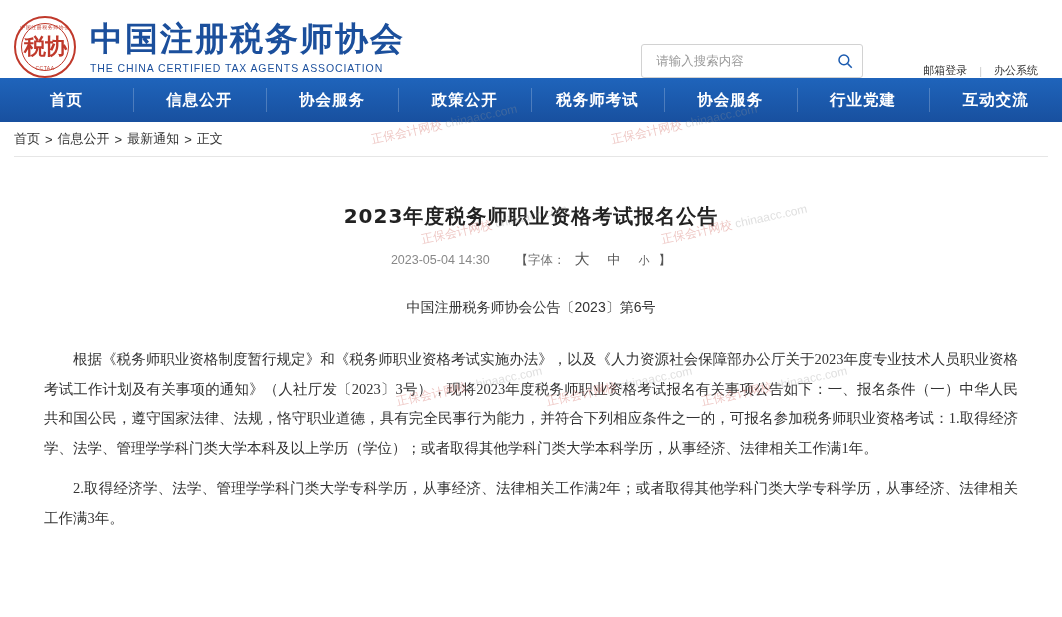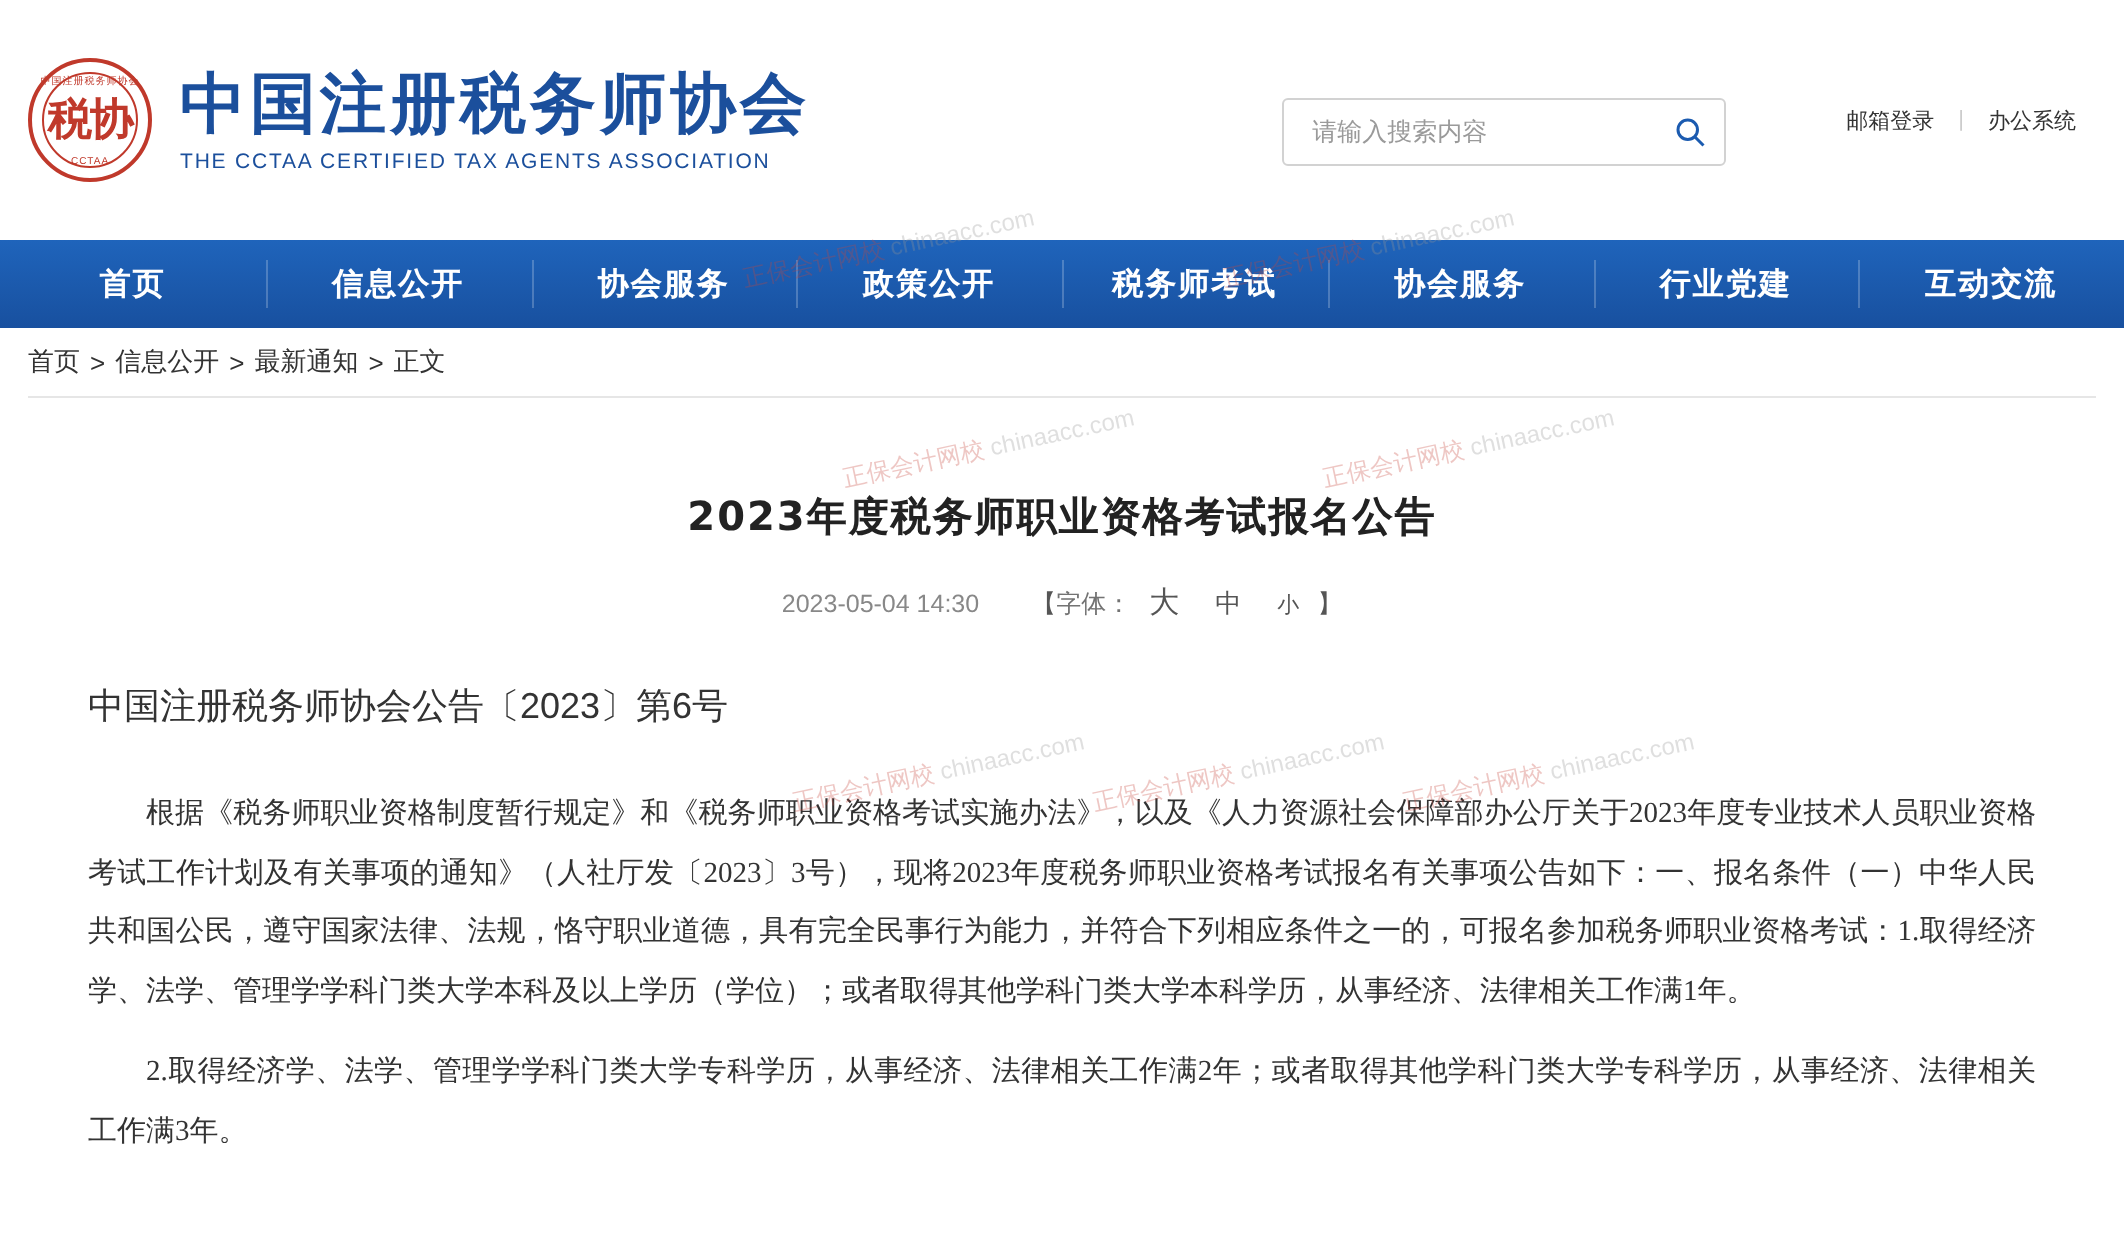--- a/index.html
+++ b/index.html
@@ -9,23 +9,23 @@
     height: 617px;
     background: #ffffff;
     font-family: "Liberation Sans", sans-serif;
     color: #333;
     overflow: hidden;
     position: relative;
   }
 
   
   .header {
-    height: 120px;
-    display: flex;
-    align-items: center;
+    height: 78px;
+    display: flex;
+    align-items: flex-end;
     padding: 0 18px 0 14px;
     background: #ffffff;
   }
   .logo-block { display: flex; align-items: center; flex: 0 0 auto; }
   .logo-seal {
     width: 62px; height: 62px;
     border-radius: 50%;
     border: 2px solid #c0392b;
     position: relative;
     margin-right: 14px;
@@ -183,23 +183,23 @@
     gap: 26px;
   }
   .font-size-ctrl { color: #555; }
   .font-size-ctrl .fs-label { color: #737373; }
   .font-size-ctrl .fs { margin: 0 9px; cursor: pointer; color: #555; }
   .font-size-ctrl .fs.big { font-size: 15px; }
   .font-size-ctrl .fs.mid { font-size: 13px; }
   .font-size-ctrl .fs.small { font-size: 11px; }
 
   .doc-subtitle {
-    text-align: left;
+    text-align: center;
     margin-top: 30px;
-    font-size: 18px;
+    font-size: 14px;
     color: #333;
   }
 
   .doc-body { margin-top: 28px; }
   .doc-body p {
     margin: 0 0 10px 0;
     font-size: 14.5px;
     line-height: 2.05;
     color: #333;
     text-align: justify;
@@ -231,21 +231,21 @@
 <div class="header">
   <div class="logo-block">
     <div class="logo-seal">
       <div class="inner-ring"></div>
       <div class="seal-top">中国注册税务师协会</div>
       <div class="glyph">税协</div>
       <div class="seal-bottom">CCTAA</div>
     </div>
     <div class="logo-text">
       <div class="cn">中国注册税务师协会</div>
-      <div class="en">THE CCTAA CERTIFIED TAX AGENTS ASSOCIATION</div>
+      <div class="en">THE CHINA CERTIFIED TAX AGENTS ASSOCIATION</div>
     </div>
   </div>
 
   <div class="header-spacer"></div>
 
   <div class="search-box">
     <input type="text" placeholder="请输入搜索内容" style="">
     <span>
       <svg class="search-icon" viewBox="0 0 24 24" fill="none" stroke="#1b5bb0" stroke-width="2">
         <circle cx="10.5" cy="10.5" r="6.5"></circle>

